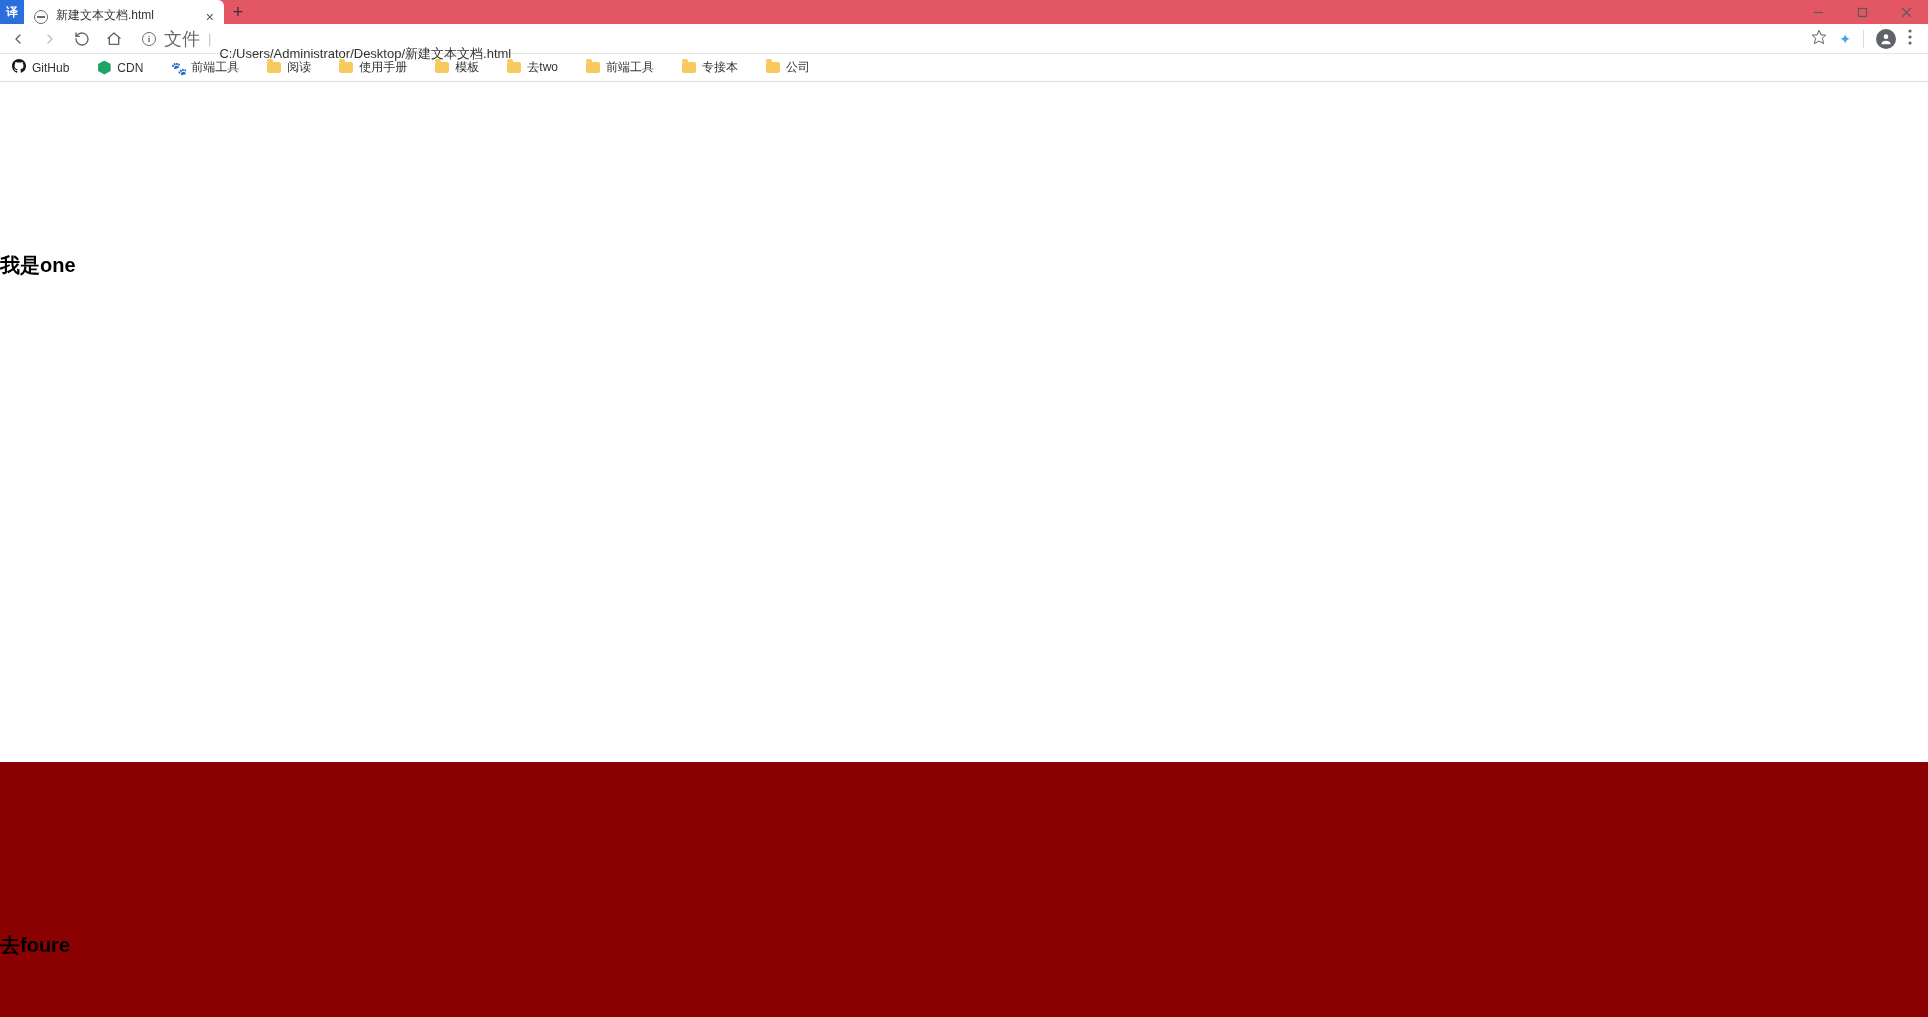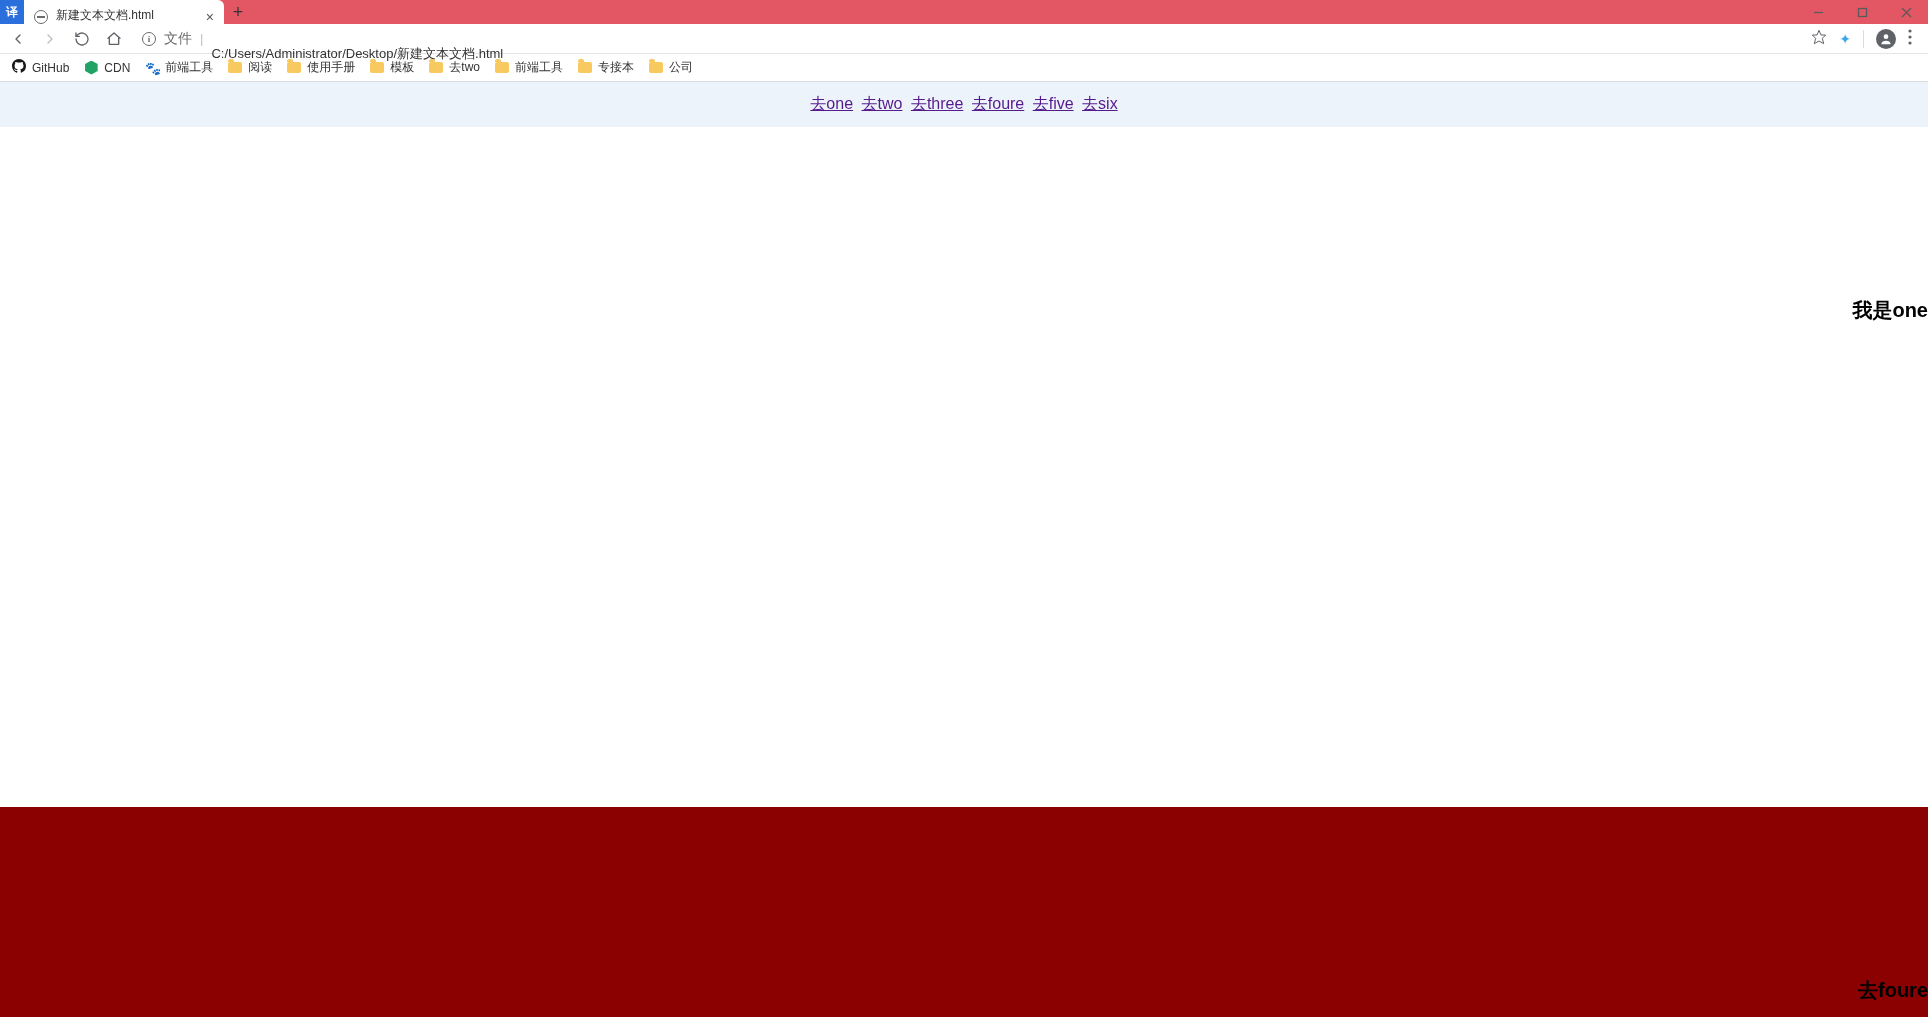--- a/index.html
+++ b/index.html
@@ -19,46 +19,46 @@
     .win-btn { width: 44px; height: 24px; display: flex; align-items: center; justify-content: center; color: #6b2a30; cursor: pointer; }
     .win-btn svg { width: 11px; height: 11px; stroke: #5a5a5a; stroke-width: 1.3; fill: none; }
 
     
     .toolbar { height: 30px; background: #fff; display: flex; align-items: center; gap: 8px; padding: 0 6px; border-bottom: 1px solid #e5e5e5; }
     .nav-icon { width: 24px; height: 24px; display: flex; align-items: center; justify-content: center; color: #5f6368; cursor: pointer; }
     .nav-icon.disabled { color: #bfbfbf; }
     .nav-icon svg { width: 16px; height: 16px; stroke: currentColor; stroke-width: 2; fill: none; stroke-linecap: round; stroke-linejoin: round; }
     .omnibox { flex: 1; display: flex; align-items: center; gap: 8px; padding: 0 8px; height: 24px; border-radius: 12px; }
     .info-icon { width: 14px; height: 14px; border: 1.3px solid #6b6b6b; border-radius: 50%; display: flex; align-items: center; justify-content: center; font-size: 9px; color: #6b6b6b; font-family: serif; font-weight: bold; }
-    .url-prefix { color: #6b6b6b; font-size: 14px; font-family: Liberation Mono, monospace; }
+    .url-prefix { color: #6b6b6b; font-size: 18px; font-family: Liberation Mono, monospace; }
     .url-sep { color: #c0c0c0; }
     .url-text { color: #333; font-size: 13px; margin-top: 31px; }
     .right-icons { display: flex; align-items: center; gap: 12px; padding: 0 10px; }
     .star-icon svg { width: 16px; height: 16px; stroke: #5f6368; stroke-width: 1.5; fill: none; }
     .bird-icon { color: #3ba7e8; font-size: 14px; }
     .sep-v { width: 1px; height: 18px; background: #dcdcdc; }
     .avatar-icon { width: 20px; height: 20px; border-radius: 50%; background: #5f6368; display: flex; align-items: center; justify-content: center; }
     .avatar-icon svg { width: 14px; height: 14px; fill: #fff; }
     .menu-icon svg { width: 4px; height: 16px; fill: #5f6368; }
 
     
-    .bookmarks { height: 28px; background: #fff; display: flex; align-items: center; gap: 15px; padding: 0 12px; border-bottom: 1px solid #dadce0; }
+    .bookmarks { height: 28px; background: #fff; display: flex; align-items: center; gap: 28px; padding: 0 12px; border-bottom: 1px solid #dadce0; }
     .bm { display: flex; align-items: center; gap: 6px; font-size: 12px; color: #333; cursor: pointer; }
     .bm .folder { width: 14px; height: 11px; background: #f7c95f; border-radius: 2px; position: relative; }
     .bm .folder::before { content: ""; position: absolute; top: -3px; left: 0; width: 6px; height: 3px; background: #f7c95f; border-radius: 2px 2px 0 0; }
     .gh-icon svg { width: 14px; height: 14px; fill: #181717; }
     .cdn-icon { width: 14px; height: 14px; background: #21a366; clip-path: polygon(50% 0, 95% 25%, 95% 75%, 50% 100%, 5% 75%, 5% 25%); }
     .baidu-icon { width: 14px; height: 14px; color: #2a6fdb; font-size: 13px; }
 
     
     .viewport { position: relative; height: calc(1017px - 24px - 30px - 28px); overflow-y: scroll; background: #fff; }
     .page { width: 100%; }
     .nav-links { background: #ecf3fb; text-align: center; padding: 12px 0; font-size: 16px; }
     .nav-links a { color: #551a8b; text-decoration: underline; margin: 0 2px; }
-    .section { height: 680px; display: flex; align-items: flex-start; justify-content: flex-end; padding-top: 170px; font-size: 20px; font-weight: bold; color: #000; }
+    .section { height: 680px; display: flex; align-items: flex-start; justify-content: flex-start; padding-top: 170px; font-size: 20px; font-weight: bold; color: #000; }
     .section.one { background: #fff; }
     .section.two { background: #8b0000; color: #000; }
 
     
     .viewport::-webkit-scrollbar { width: 16px; }
     .viewport::-webkit-scrollbar-track { background: #f1f1f1; }
     .viewport::-webkit-scrollbar-thumb { background: #c1c1c1; border-radius: 2px; }
   </style>
 </head>
 <body>
@@ -192,28 +192,20 @@
     <span>专接本</span>
   </div>
   <div class="bm">
     <span class="folder"></span>
     <span>公司</span>
   </div>
 </div>
 
 <div class="viewport">
   <div class="page">
-    <div class="nav-links">
-      <a href="#">去one</a>
-      <a href="#">去two</a>
-      <a href="#">去three</a>
-      <a href="#">去foure</a>
-      <a href="#">去five</a>
-      <a href="#">去six</a>
-    </div>
     <div class="section one">
       <span>我是one</span>
     </div>
     <div class="section two">
       <span>去foure</span>
     </div>
   </div>
 </div>
 
 </body></html>

